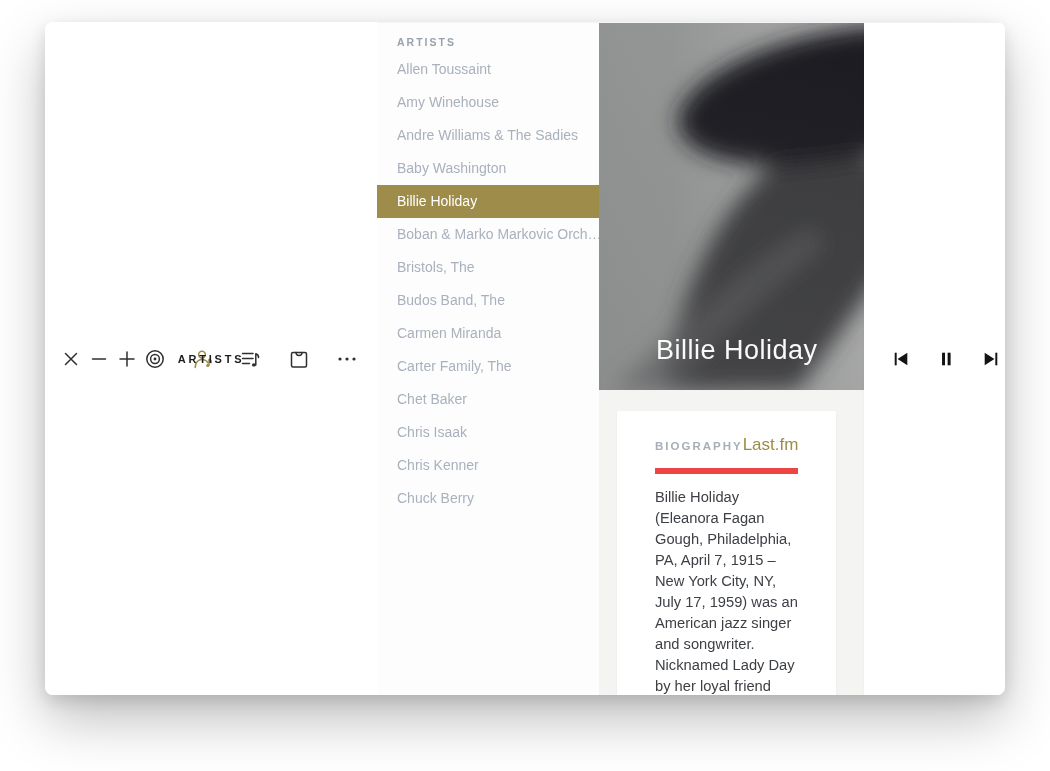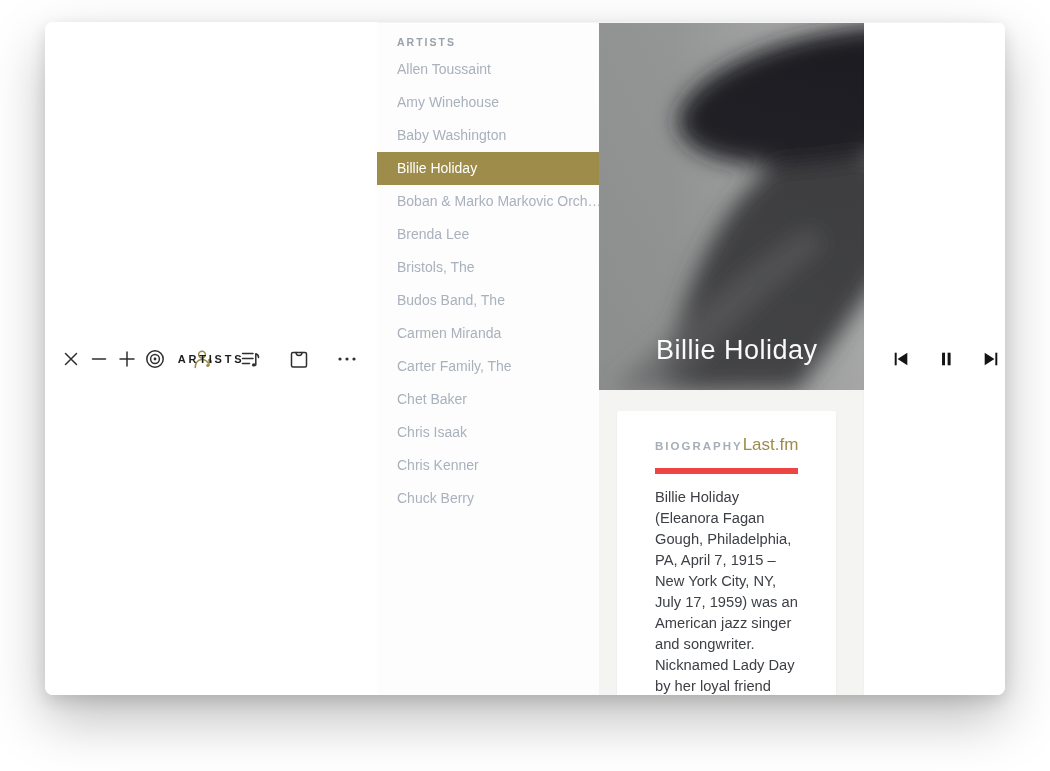--- a/index.html
+++ b/index.html
@@ -122,28 +122,28 @@
   <div class="body-row">
 
     <div class="sidebar">
       <div class="sidebar-header">ARTISTS</div>
       <div>
 
           <div class="artist-item">Allen Toussaint</div>
 
           <div class="artist-item">Amy Winehouse</div>
 
+          <div class="artist-item">Andre Williams &amp; The Sadies</div>
 
           <div class="artist-item">Baby Washington</div>
 
           <div class="artist-item selected">Billie Holiday</div>
 
           <div class="artist-item">Boban &amp; Marko Markovic Orch…</div>
 
-          <div class="artist-item">Brenda Lee</div>
 
           <div class="artist-item">Bristols, The</div>
 
           <div class="artist-item">Budos Band, The</div>
 
           <div class="artist-item">Carmen Miranda</div>
 
           <div class="artist-item">Carter Family, The</div>
 
           <div class="artist-item">Chet Baker</div>

